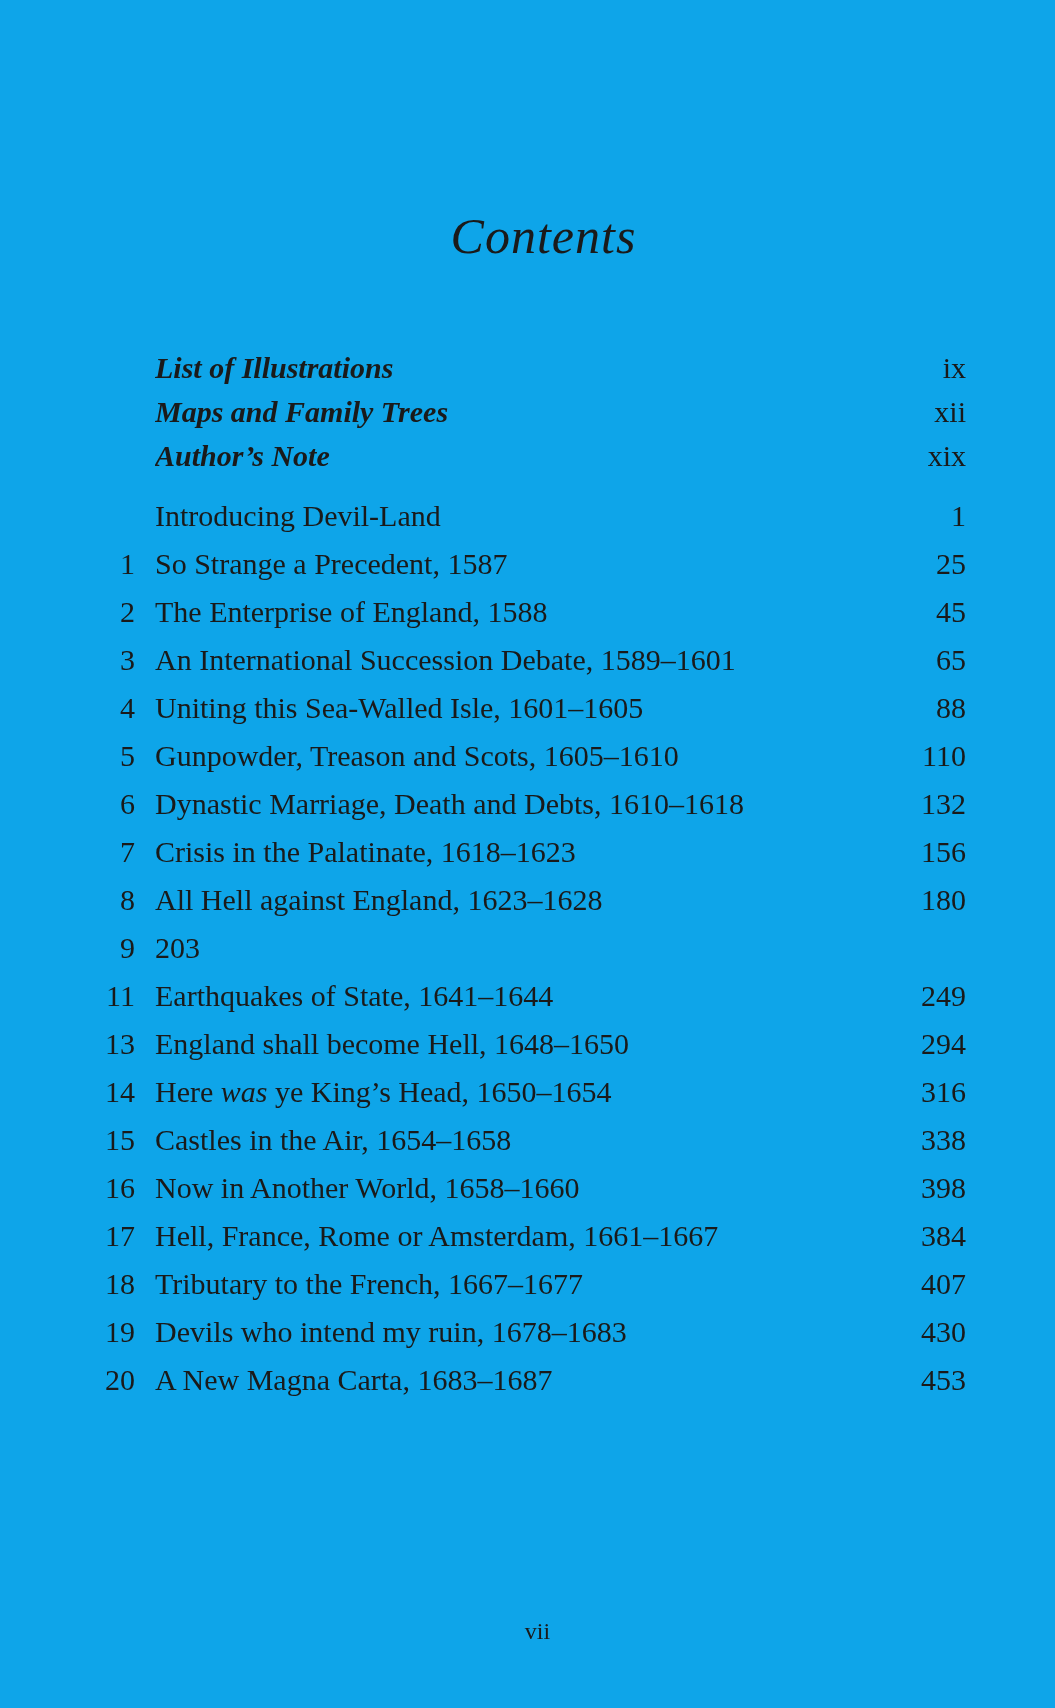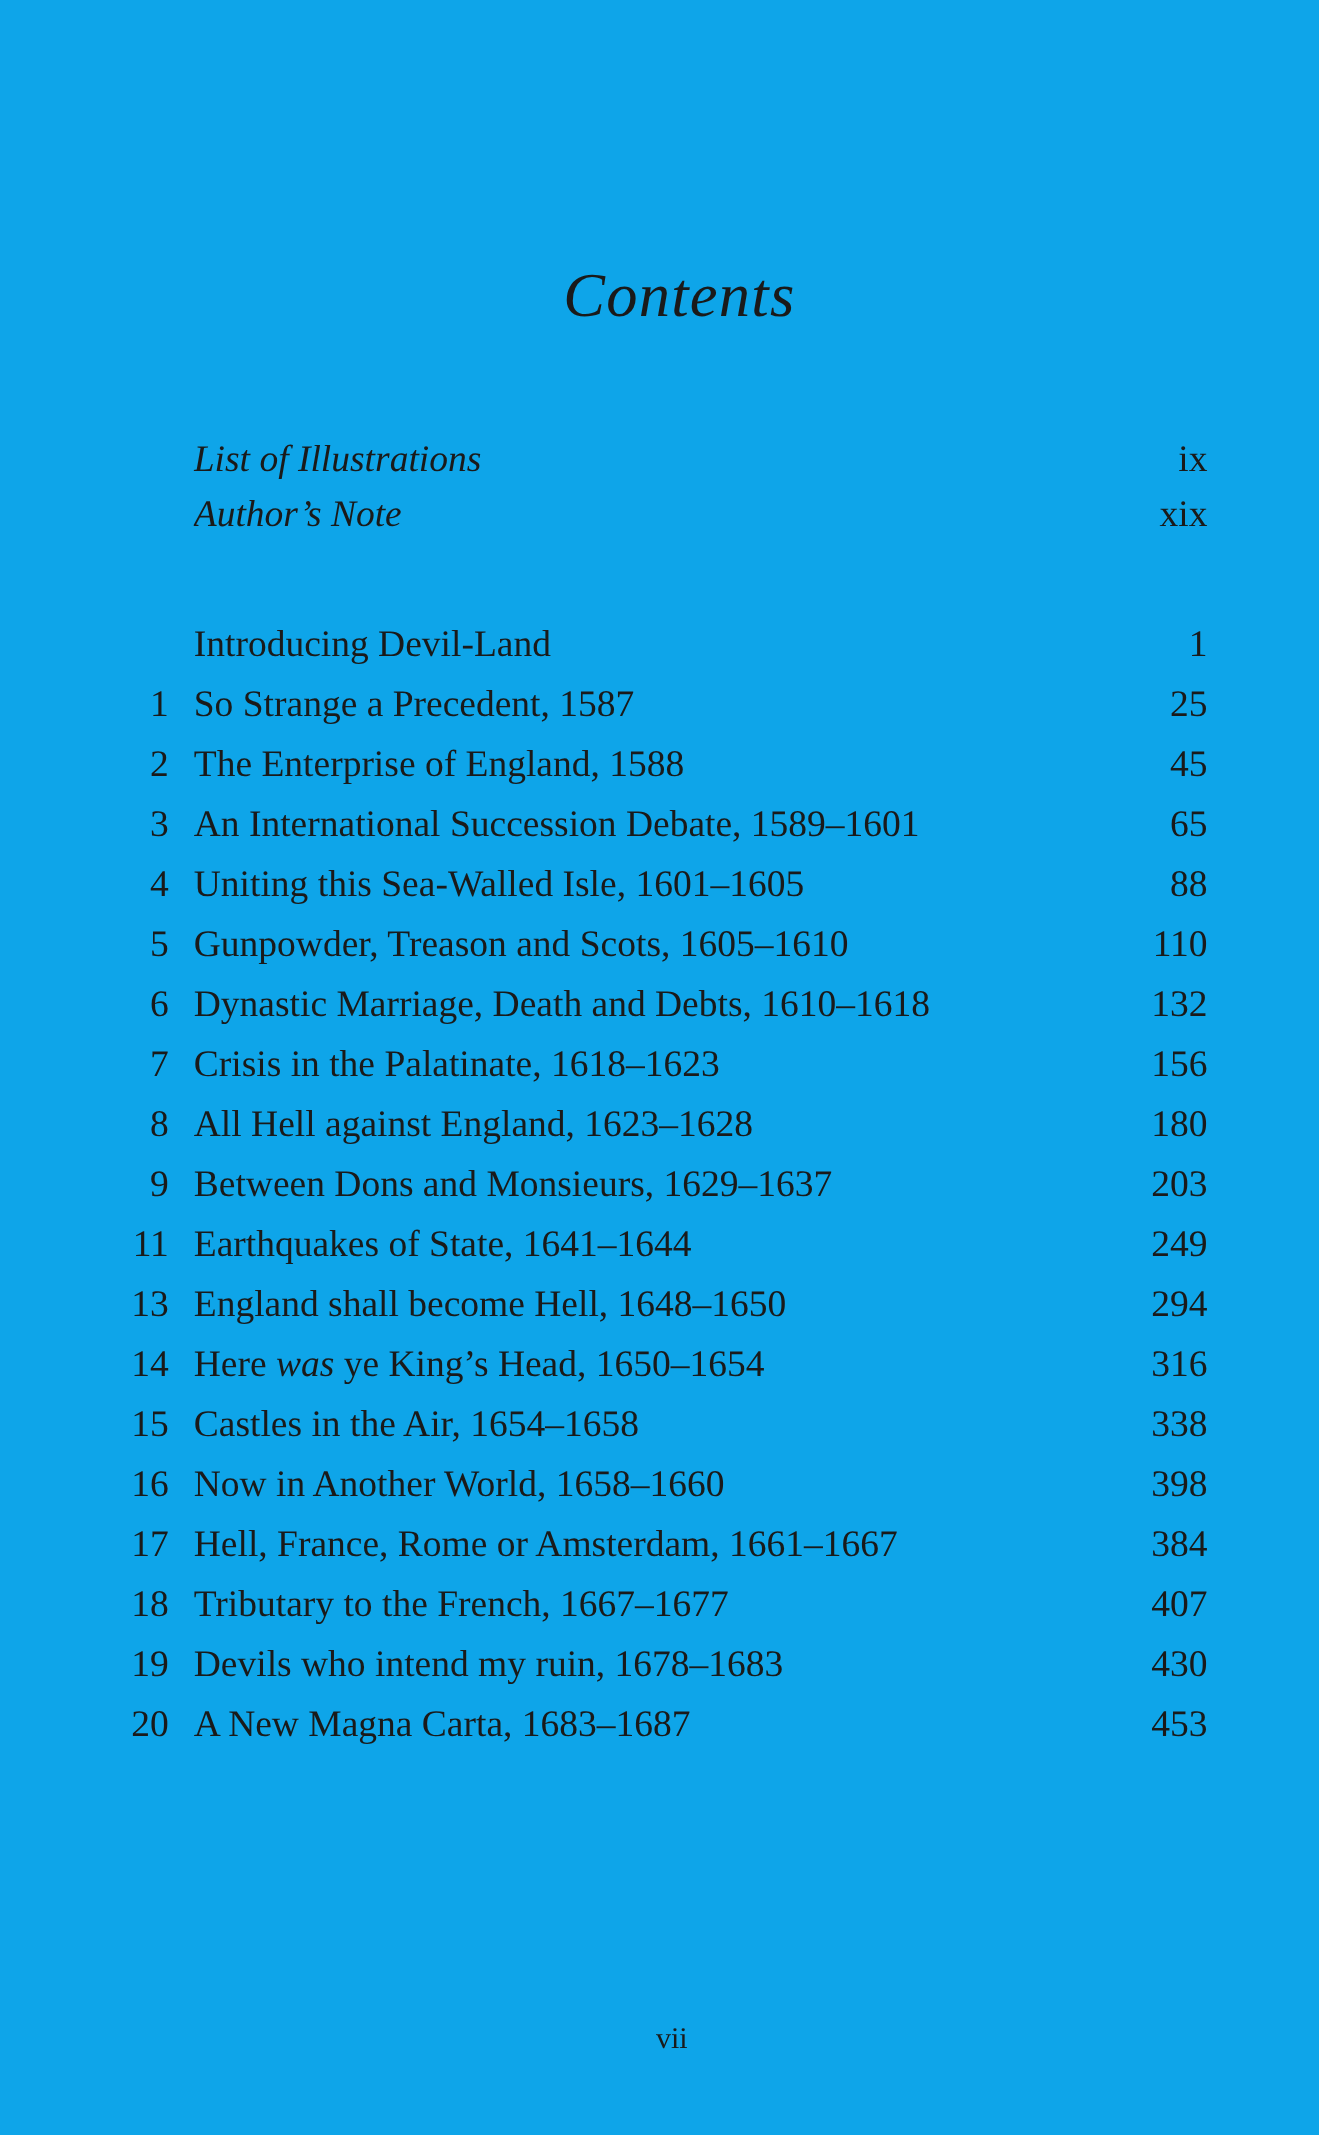--- a/index.html
+++ b/index.html
@@ -46,20 +46,21 @@
     line-height: 48px;
     font-size: 30px;
     white-space: nowrap;
   }
   .front-matter .row {
     height: 44px;
     line-height: 44px;
   }
   .front-matter .ttl {
     font-style: italic;
+    font-weight: bold;
   }
   .num {
     width: 43px;
     text-align: right;
     flex: none;
   }
   .ttl {
     flex: 1 1 auto;
     margin-left: 20px;
     overflow: hidden;
@@ -89,20 +90,25 @@
   <div class="contents-title">Contents</div>
 
   <div class="toc-block front-matter">
       <div class="row">
         <span class="num"></span>
         <span class="ttl">List of Illustrations</span>
         <span class="pg">ix</span>
       </div>
       <div class="row">
         <span class="num"></span>
+        <span class="ttl">Maps and Family Trees</span>
+        <span class="pg">xii</span>
+      </div>
+      <div class="row">
+        <span class="num"></span>
         <span class="ttl">Author’s Note</span>
         <span class="pg">xix</span>
       </div>
     </div>
 
   <div class="toc-block chapter-list">
       <div class="row">
         <span class="num"></span>
         <span class="ttl">Introducing Devil-Land</span>
         <span class="pg">1</span>
@@ -142,21 +148,20 @@
         <span class="ttl">Crisis in the Palatinate, 1618–1623</span>
         <span class="pg">156</span>
       </div>
       <div class="row">
         <span class="num">8</span>
         <span class="ttl">All Hell against England, 1623–1628</span>
         <span class="pg">180</span>
       </div>
       <div class="row">
         <span class="num">9</span>
-        <span class="ttl">Between Dons and Monsieurs, 1629–1637</span>
         <span class="pg">203</span>
       </div>
       <div class="row">
         <span class="num">11</span>
         <span class="ttl">Earthquakes of State, 1641–1644</span>
         <span class="pg">249</span>
       </div>
       <div class="row">
         <span class="num">13</span>
         <span class="ttl">England shall become Hell, 1648–1650</span>

